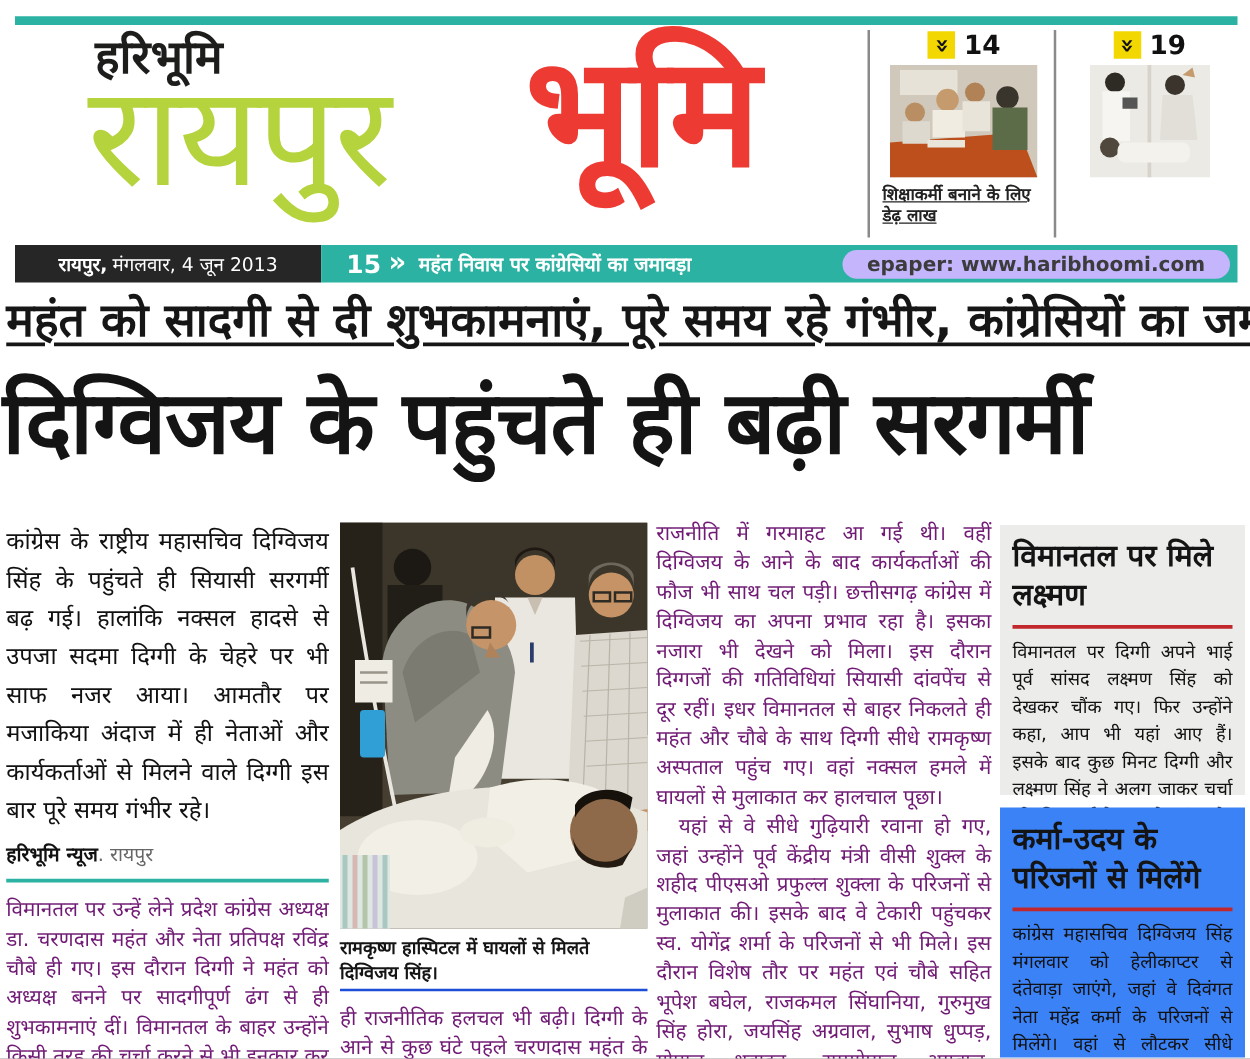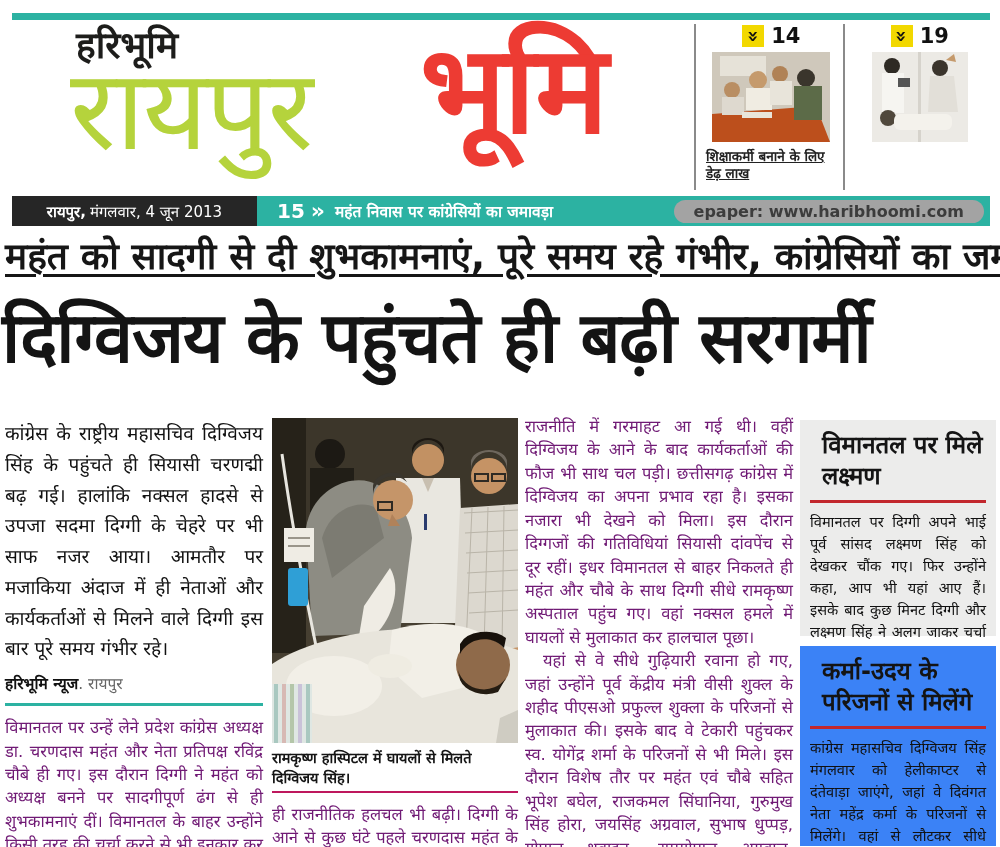--- a/index.html
+++ b/index.html
@@ -27,21 +27,21 @@
   .promo-caption { margin-top:6px; font-size:13.5px; font-weight:700; line-height:1.25; color:#222;text-decoration:underline; }
 
   
   .datebar { position:absolute; left:12px; top:196px; width:978px; height:30px; display:flex; }
   .date-box { width:245px; background:#262626; color:#fff; display:flex; align-items:center; justify-content:center; font-size:15px; }
   .date-box b { font-weight:bold; margin-right:4px; }
   .date-strip { flex:1; background:#2cb2a2; color:#fff; display:flex; align-items:center; padding:0 6px 0 20px; }
   .page-num { font-size:20px; font-weight:900; margin-right:6px; }
   .chev-right { font-size:22px; font-weight:900; margin-right:10px; line-height:1; }
   .strip-title { font-size:15.5px; font-weight:700; }
-  .epaper-pill { margin-left:auto; background:#a3a3a3; border-radius:14px; padding:2px 20px; font-size:16px; font-weight:bold; color:#3c3c3c; }
+  .epaper-pill { margin-left:auto; background:#c4b5fd; border-radius:14px; padding:2px 20px; font-size:16px; font-weight:bold; color:#3c3c3c; }
 
   
   .kicker {
     position:absolute; left:5px; top:233px; width:992px;
     font-size:37px; font-weight:bold; color:#161616; line-height:1.3;
     text-decoration:underline; text-decoration-thickness:3px; text-underline-offset:5px;
     white-space:nowrap;
   }
   .headline {
     position:absolute; left:2px; top:284px; width:996px;
@@ -55,30 +55,30 @@
   .intro { font-size:19px; line-height:1.62; color:#111; }
   .byline { margin-top:8px; font-size:15.5px; }
   .byline .src { font-weight:bold; color:#111; }
   .byline .city { color:#666; }
   .col-rule { height:3px; background:#2cb2a2; margin:9px 0 10px; }
   .bodytext { font-size:16.5px; line-height:1.42; color:#701a75; }
   .bodytext + .bodytext { text-indent:18px; }
 
   .photo-col { position:absolute; left:272px; top:418px; width:246px; }
   .news-photo { display:block; width:246px; height:325px; }
-  .photo-caption { font-size:14.5px; font-weight:600; padding:4px 0 4px; border-bottom:2px solid #be185d; color:#151515; }
+  .photo-caption { font-size:14.5px; font-weight:600; padding:4px 0 4px; border-bottom:2px solid #1d4ed8; color:#151515; }
   .photo-col .bodytext { margin-top:10px; text-align:justify; }
 
   .col-3 { left:525px; top:415px; width:268px; }
 
   
   .side-box { position:absolute; left:800px; width:196px; padding:10px 10px 12px; }
   .side-box-1 { top:420px; height:216px; background:#ececeb; }
   .side-box-2 { top:646px; height:200px; background:#3b82f6; }
-  .side-title { font-size:24px; font-weight:bold; line-height:1.3; color:#141414;margin-left:12px; }
+  .side-title { font-size:24px; font-weight:bold; line-height:1.3; color:#141414; }
   .side-rule { height:3px; background:#c2272d; margin:8px 0 8px; }
   .side-body { font-size:14.6px; line-height:1.5; color:#111; text-align:justify; }
 </style>
 </head>
 <body>
 
 <div class="page">
 
   <div class="top-rule"></div>
 
@@ -142,21 +142,21 @@
       <span class="chev-right">»</span>
       <span class="strip-title">महंत निवास पर कांग्रेसियों का जमावड़ा</span>
       <span class="epaper-pill">epaper: www.haribhoomi.com</span>
     </div>
   </div>
 
   <div class="kicker">महंत को सादगी से दी शुभकामनाएं, पूरे समय रहे गंभीर, कांग्रेसियों का जमावड़ा</div>
   <div class="headline">दिग्विजय के पहुंचते ही बढ़ी सरगर्मी</div>
 
   <div class="col col-1">
-    <div class="intro">कांग्रेस के राष्ट्रीय महासचिव दिग्विजय सिंह के पहुंचते ही सियासी चरणद्मी बढ़ गई। हालांकि नक्सल हादसे से उपजा सदमा दिग्गी के चेहरे पर भी साफ नजर आया। आमतौर पर मजाकिया अंदाज में ही नेताओं और कार्यकर्ताओं से मिलने वाले दिग्गी इस बार पूरे समय गंभीर रहे।</div>
+    <div class="intro">कांग्रेस के राष्ट्रीय महासचिव दिग्विजय सिंह के पहुंचते ही सियासी सरगर्मी बढ़ गई। हालांकि नक्सल हादसे से उपजा सदमा दिग्गी के चेहरे पर भी साफ नजर आया। आमतौर पर मजाकिया अंदाज में ही नेताओं और कार्यकर्ताओं से मिलने वाले दिग्गी इस बार पूरे समय गंभीर रहे।</div>
     <div class="byline">
       <span class="src">हरिभूमि न्यूज</span><span class="city">. रायपुर</span>
     </div>
     <div class="col-rule"></div>
     <div class="bodytext">विमानतल पर उन्हें लेने प्रदेश कांग्रेस अध्यक्ष डा. चरणदास महंत और नेता प्रतिपक्ष रविंद्र चौबे ही गए। इस दौरान दिग्गी ने महंत को अध्यक्ष बनने पर सादगीपूर्ण ढंग से ही शुभकामनाएं दीं। विमानतल के बाहर उन्होंने किसी तरह की चर्चा करने से भी इनकार कर दिया।</div>
 
   </div>
 
   <div class="photo-col">
     <svg class="news-photo" viewBox="0 0 246 325">

